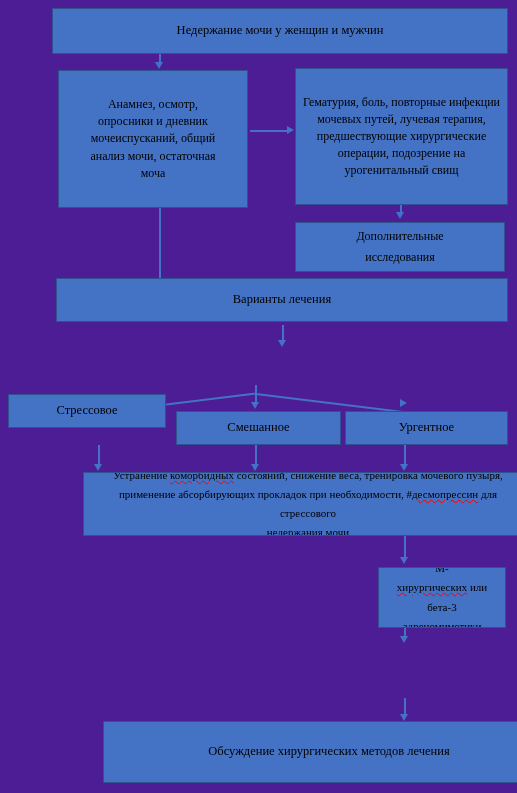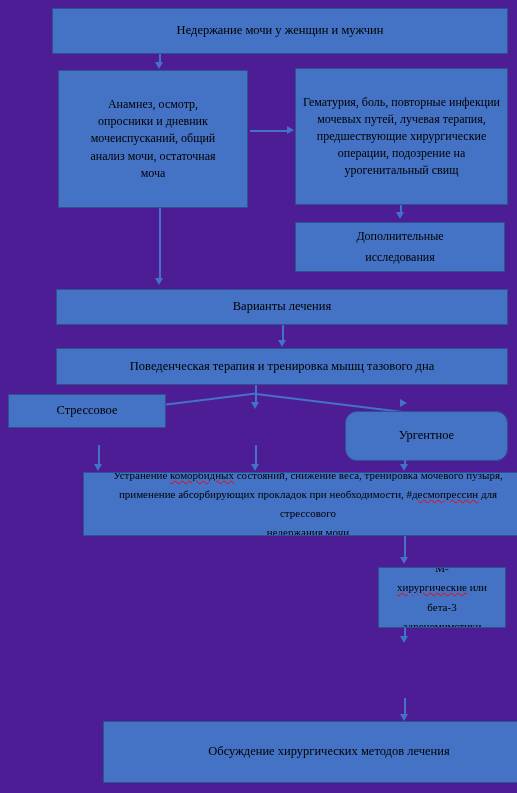--- a/index.html
+++ b/index.html
@@ -121,67 +121,67 @@
     <span class="txt">Гематурия, боль, повторные инфекции мочевых путей, лучевая терапия, предшествующие хирургические операции, подозрение на урогенитальный свищ</span>
   </div>
 
   <div class="conn vline" style="left:400px; top:205px; height:10px;"></div>
   <div class="arrow-down" style="left:396px; top:212px;"></div>
 
   <div class="node fs-md lh-wide" style="left:295px; top:222px; width:210px; height:50px;">
     <span class="txt"><span>Дополнительные</span><br><span>исследования</span></span>
   </div>
 
-  <div class="node fs-lg" style="left:56px; top:289px; width:452px; height:36px;">
+  <div class="node fs-lg" style="left:56px; top:278px; width:452px; height:44px;">
     <span class="txt">Варианты лечения</span>
   </div>
 
   <div class="conn vline" style="left:282px; top:325px; height:17px;"></div>
   <div class="arrow-down" style="left:278px; top:340px;"></div>
 
-  <div class="node fs-lg" style="left:56px; top:348px; width:452px; height:37px;">
-    <span class="txt">Поведенческая терапия и тренировка мышц тазового дна</span>
-  </div>
 
   <div class="conn vline" style="left:255px; top:385px; height:8px;"></div>
 
   <div class="conn vline" style="left:255px; top:385px; height:20px;"></div>
   <div class="arrow-down" style="left:251px; top:402px;"></div>
 
   <div class="diag" style="left:256px; top:393px; width:150px; transform: rotate(173deg);"></div>
   <div class="arrow-left" style="left:103px; top:399px;"></div>
 
   <div class="diag" style="left:256px; top:393px; width:150px; transform: rotate(7deg);"></div>
   <div class="arrow-right" style="left:400px; top:399px;"></div>
 
   <div class="node fs-lg" style="left:8px; top:394px; width:158px; height:34px;">
     <span class="txt">Стрессовое</span>
   </div>
-  <div class="node fs-lg" style="left:345px; top:411px; width:163px; height:50px;border-radius:12px;">
+  <div class="node fs-lg" style="left:176px; top:411px; width:165px; height:34px;">
+    <span class="txt">Смешанное</span>
+  </div>
+  <div class="node fs-lg" style="left:345px; top:411px; width:163px; height:34px;">
     <span class="txt">Ургентное</span>
   </div>
 
   <div class="conn vline" style="left:98px; top:445px; height:22px;"></div>
   <div class="arrow-down" style="left:94px; top:464px;"></div>
 
   <div class="conn vline" style="left:255px; top:445px; height:22px;"></div>
   <div class="arrow-down" style="left:251px; top:464px;"></div>
 
   <div class="conn vline" style="left:404px; top:445px; height:22px;"></div>
   <div class="arrow-down" style="left:400px; top:464px;"></div>
 
   <div class="node fs-xs lh-wide" style="left:50px; top:472px; width:450px; height:64px; padding:0 8px;">
     <span class="txt"><span>Устранение </span><span class="spell">коморбидных</span><span> состояний, снижение веса, тренировка мочевого пузыря,</span><br><span>применение абсорбирующих прокладок при необходимости, #</span><span class="spell">десмопрессин</span><span> для стрессового</span><br><span>недержания мочи</span></span>
   </div>
 
   <div class="conn vline" style="left:404px; top:536px; height:24px;"></div>
   <div class="arrow-down" style="left:400px; top:557px;"></div>
 
   <div class="node fs-xs lh-wide" style="left:345px; top:567px; width:128px; height:61px; padding:0 4px;">
-    <span class="txt"><span>М-</span><br><span class="spell">хирургические</span><span> или бета-3</span><br><span class="spell">адреномиметики</span></span>
+    <span class="txt"><span>М-</span><br><span class="spell">хирургических</span><span> или бета-3</span><br><span class="spell">адреномиметики</span></span>
   </div>
 
   <div class="conn vline" style="left:404px; top:628px; height:11px;"></div>
   <div class="arrow-down" style="left:400px; top:636px;"></div>
 
 
   <div class="conn vline" style="left:404px; top:698px; height:20px;"></div>
   <div class="arrow-down" style="left:400px; top:714px;"></div>
 
   <div class="node fs-lg" style="left:56px; top:721px; width:452px; height:62px;margin-left:47px;">

